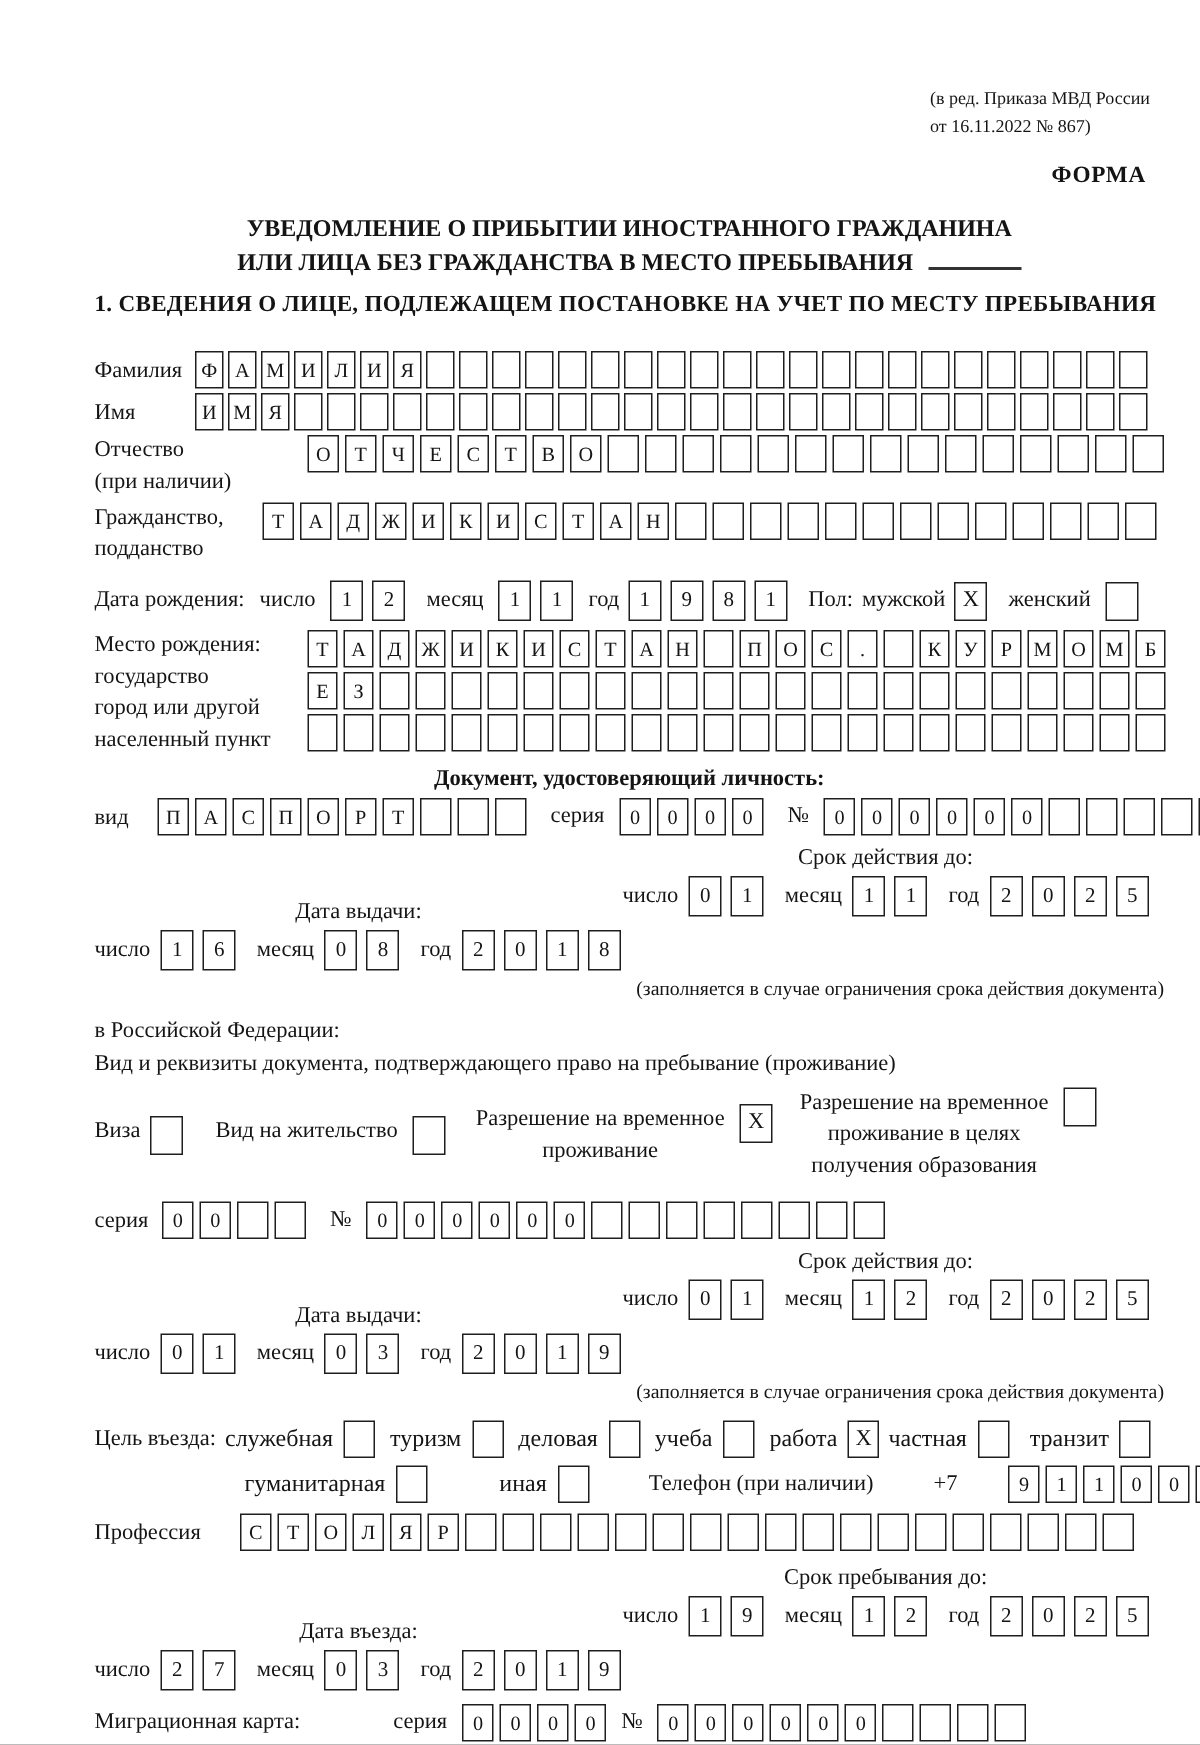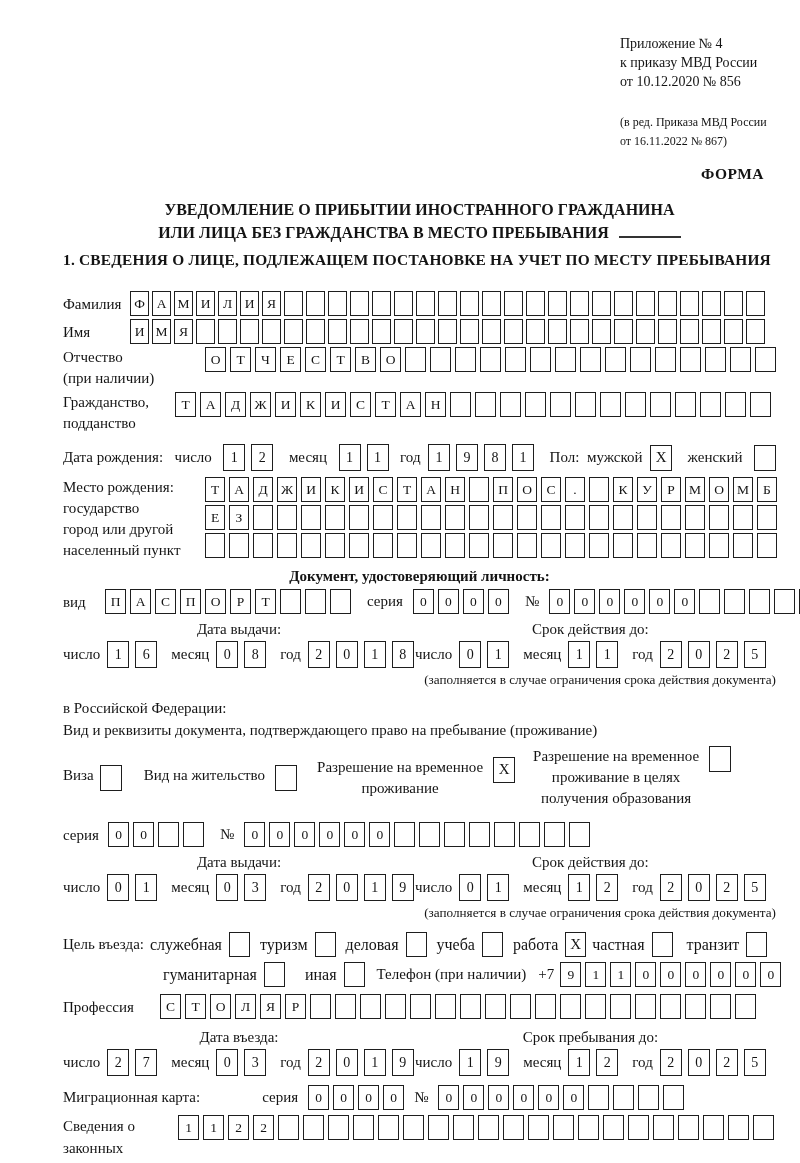--- a/index.html
+++ b/index.html
@@ -49,54 +49,49 @@
   .gap6 { margin-left:6px; } .gap10 { margin-left:10px; } .gap14 { margin-left:14px; }
   .gap20 { margin-left:20px; } .gap26 { margin-left:12px; }
 
   
   .doc-heading { text-align:center; font-weight:bold; font-size:15px; margin-top:7px; }
   .mlbl { font-size:15px; flex:none; margin:0 10px 0 16px; }
 
   .dates { display:flex; margin-top:7px; position:relative; }
   .dates.noted { padding-bottom:20px; }
   .dg { flex:none; }
-  .dg-left { width:352px; }
+  .dg-left { width:352px;margin-top:36px; }
   .dg-right { }
   .dg-head { text-align:center; font-size:15px; margin-bottom:3px; }
   .dg-cells { display:flex; align-items:center; }
   .dg-cells .inlbl { margin-right:7px; }
   .dg-cells .after { margin-left:14px; }
   .dg-note { position:absolute; right:0; bottom:0; font-size:13.2px; white-space:nowrap; }
 
   .res-lines { font-size:15px; line-height:22px; margin-top:9px; }
 
   .visa-row { display:flex; align-items:center; margin-top:5px; }
   .vi { display:flex; align-items:flex-start; }
   .vi .vtxt { font-size:15px; line-height:21px; }
   .vi .center { text-align:center; }
   .vi .cb { margin-left:10px; }
 
   .opt { display:flex; align-items:center; flex:none; }
   .opt .cb { margin-left:7px; }
   .purpose-row { display:flex; align-items:center; margin-top:11px; }
-  .purpose-row2 { display:flex; align-items:center; margin-top:5px; }
+  .purpose-row2 { display:flex; align-items:center; margin-top:5px;gap:28px; }
 
   .guardians { display:flex; align-items:flex-start; margin-top:5px; }
   .g-right { display:flex; flex-direction:column; gap:5px; }
 </style>
 </head>
 <body>
 
 <div class="page">
 
-  <div class="topright">
-    <div>Приложение № 4</div>
-    <div>к приказу МВД России</div>
-    <div>от 10.12.2020 № 856</div>
-  </div>
   <div class="topright edition">
     <div>(в ред. Приказа МВД России</div>
     <div>от 16.11.2022 № 867)</div>
   </div>
   <div class="forma">ФОРМА</div>
 
   <div class="title">
     <div>УВЕДОМЛЕНИЕ О ПРИБЫТИИ ИНОСТРАННОГО ГРАЖДАНИНА</div>
     <div>
       <span>ИЛИ ЛИЦА БЕЗ ГРАЖДАНСТВА В МЕСТО ПРЕБЫВАНИЯ</span><span class="blank-line"></span>
@@ -233,21 +228,21 @@
         <span class="cell"></span>
         <span class="cell"></span>
         <span class="cell"></span>
         <span class="cell"></span>
         <span class="cell"></span>
         <span class="cell"></span>
         <span class="cell"></span>
       </span>
   </div>
 
-  <div class="row" style="margin-top:10px;justify-content:space-between;">
+  <div class="row" style="margin-top:10px;">
     <span class="inlbl">Дата рождения:</span>
     <span class="inlbl gap10">число</span>
     <span class="cellrow dt gap10">
         <span class="cell">1</span>
         <span class="cell">2</span>
       </span>
     <span class="inlbl gap14">месяц</span>
     <span class="cellrow dt gap10">
         <span class="cell">1</span>
         <span class="cell">1</span>

